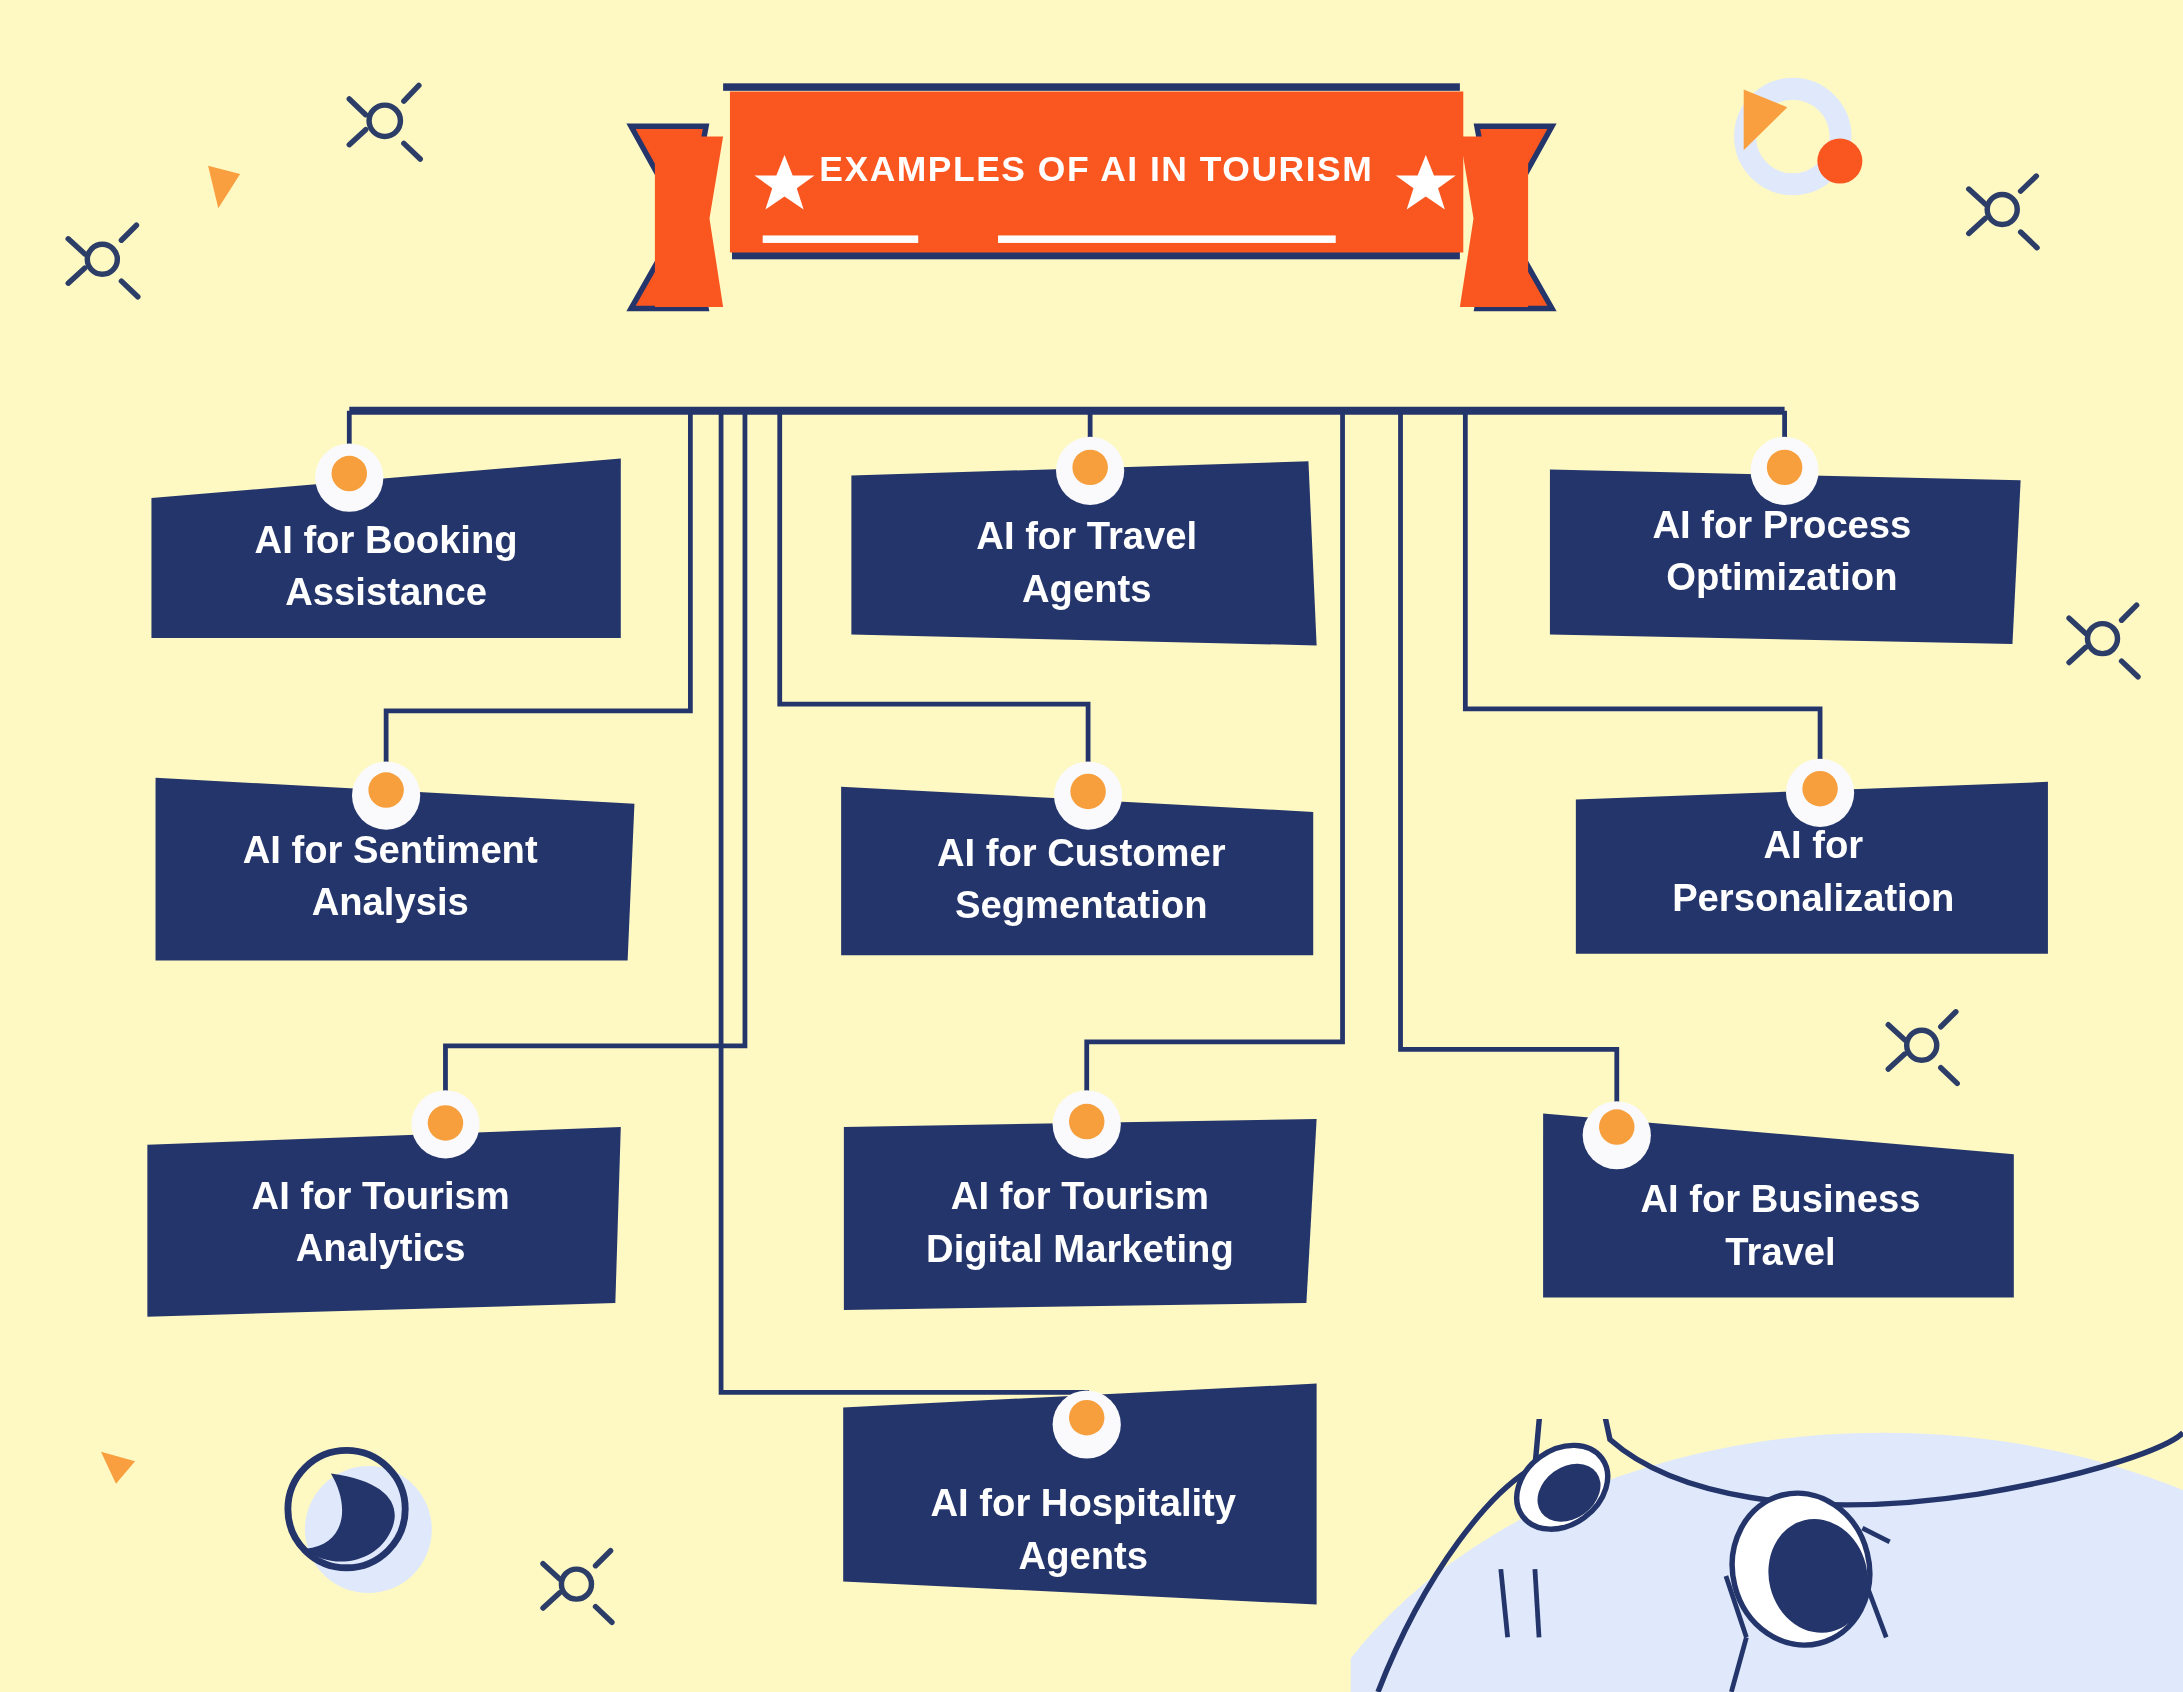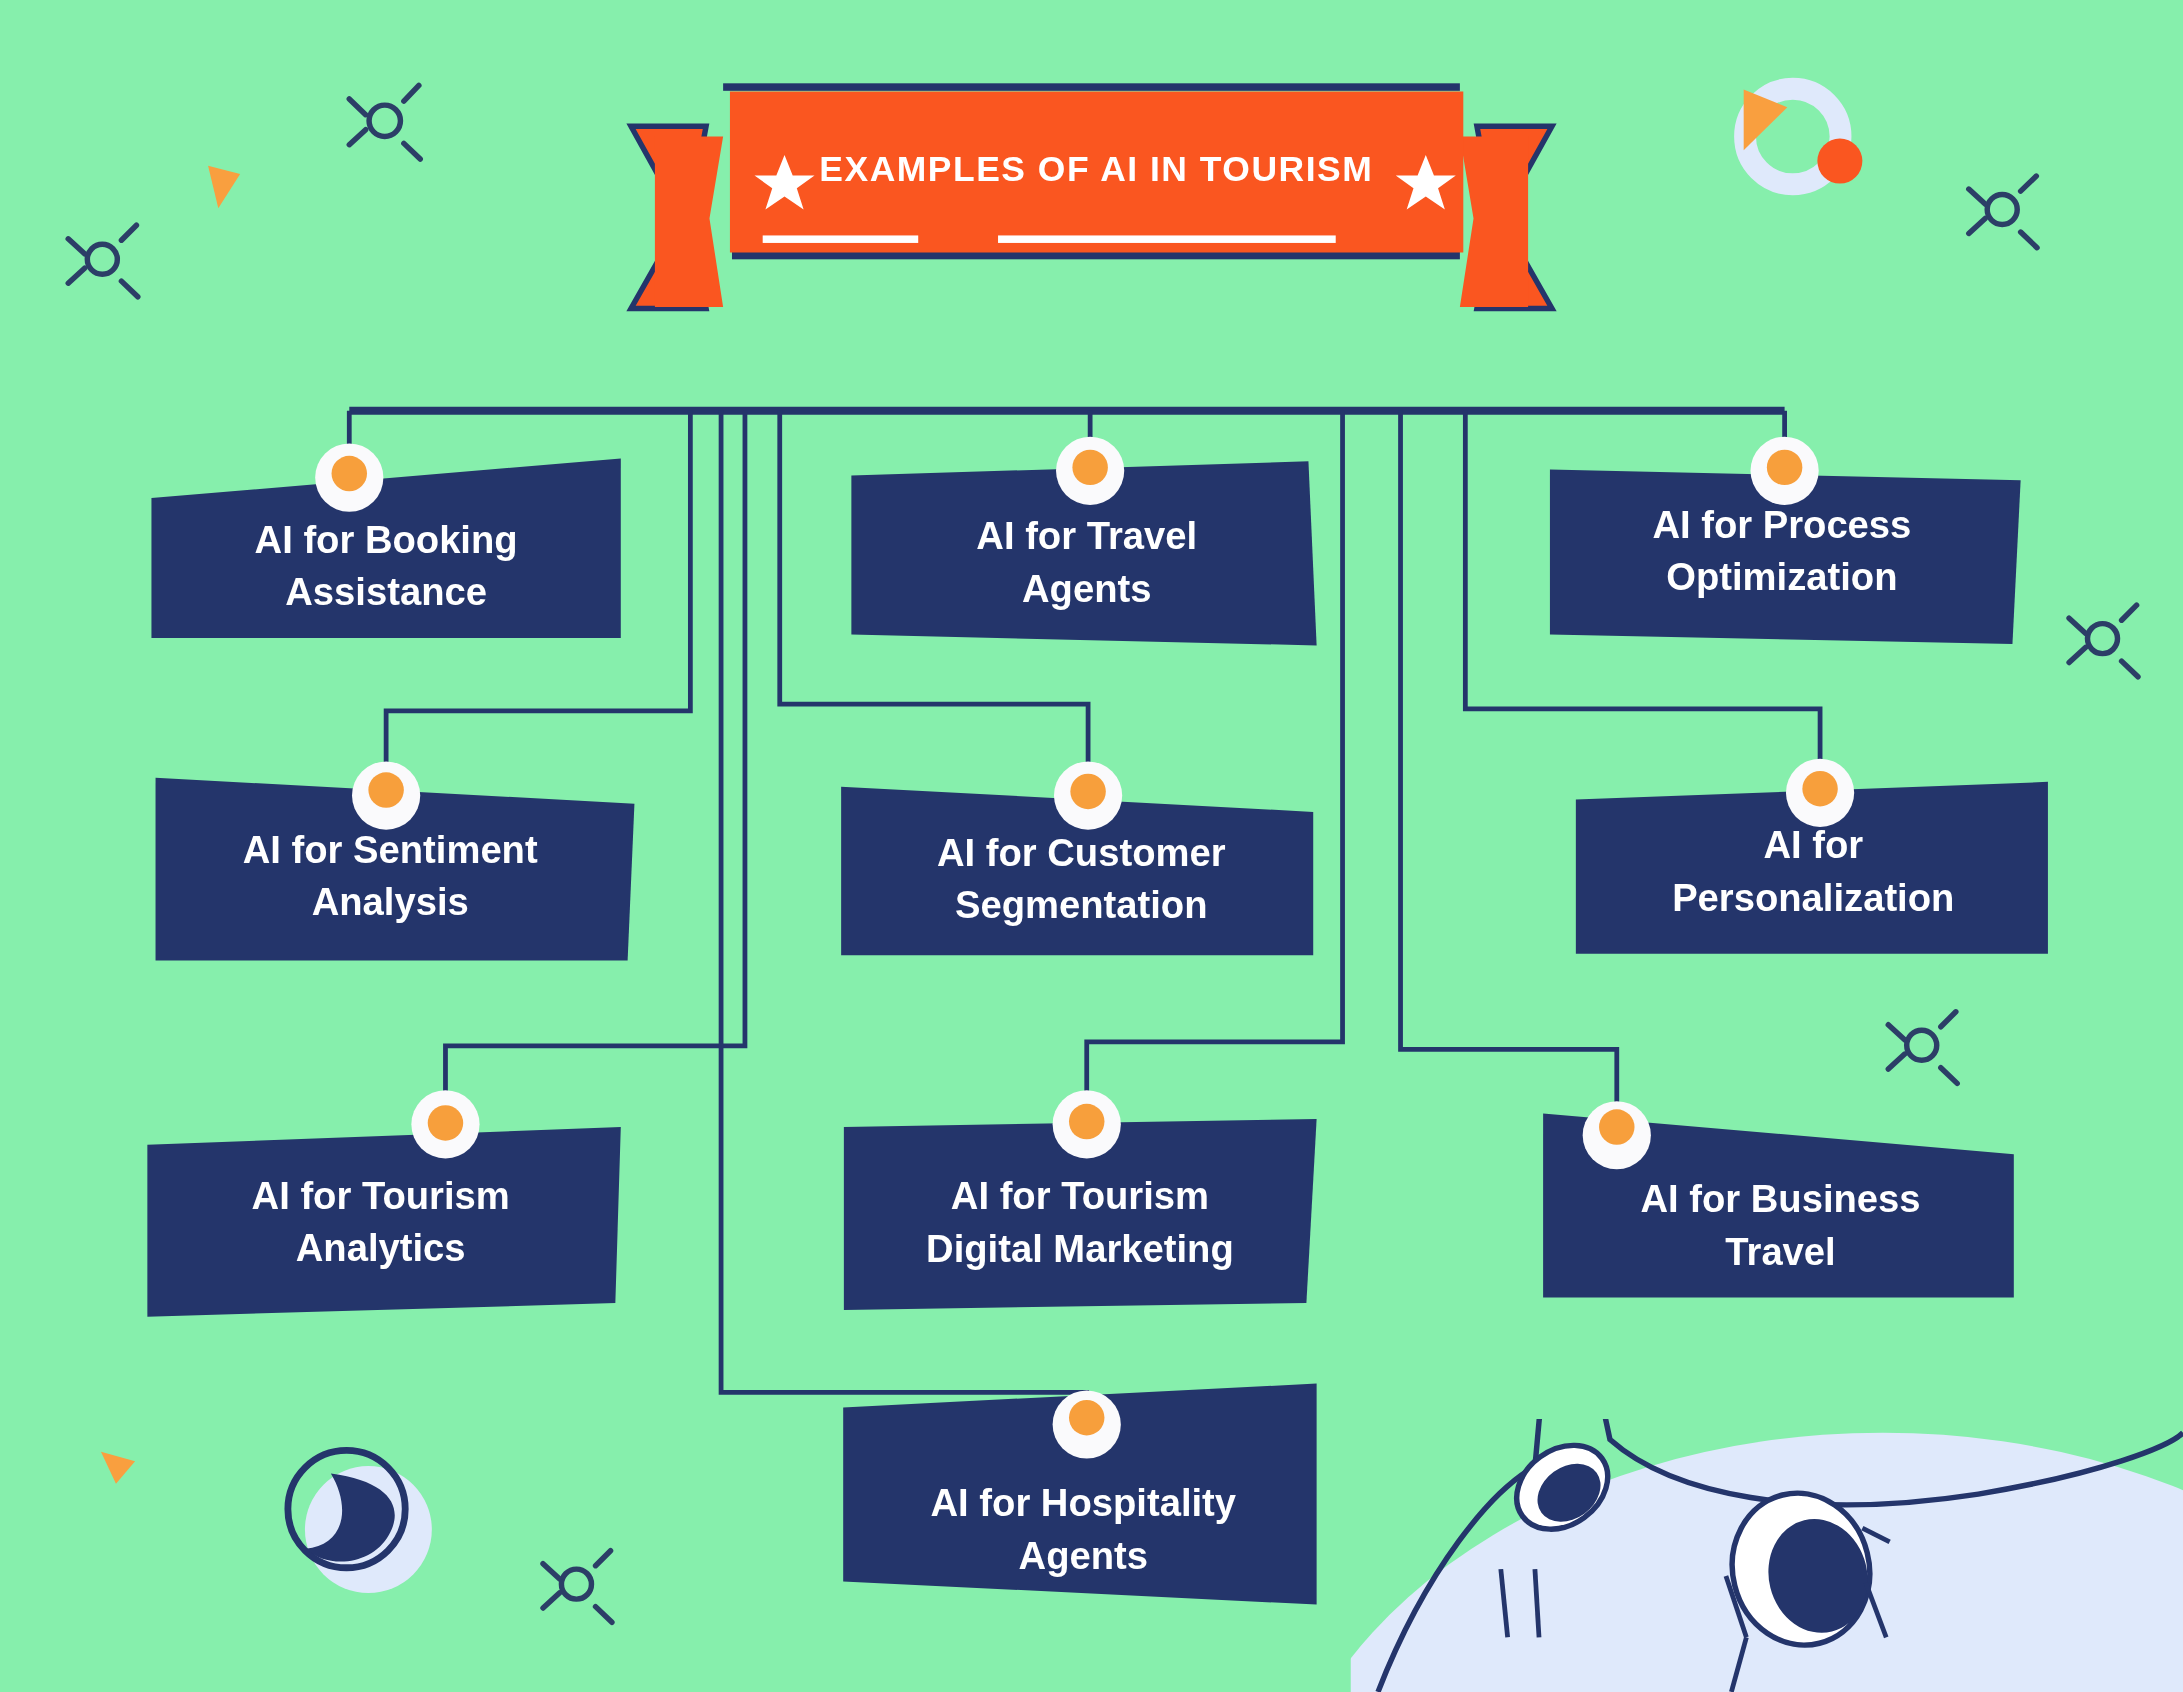--- a/index.html
+++ b/index.html
@@ -10,21 +10,21 @@
   body {
     width: 2183px;
     height: 1692px;
     overflow: hidden;
     font-family: "Liberation Sans", sans-serif;
   }
   #stage {
     position: relative;
     width: 2183px;
     height: 1692px;
-    background: #86efac;
+    background: #fef9c3;
   }
   #stage svg.layer {
     position: absolute;
     left: 0;
     top: 0;
     width: 2183px;
     height: 1692px;
   }
   .node-label {
     fill: #ffffff;

